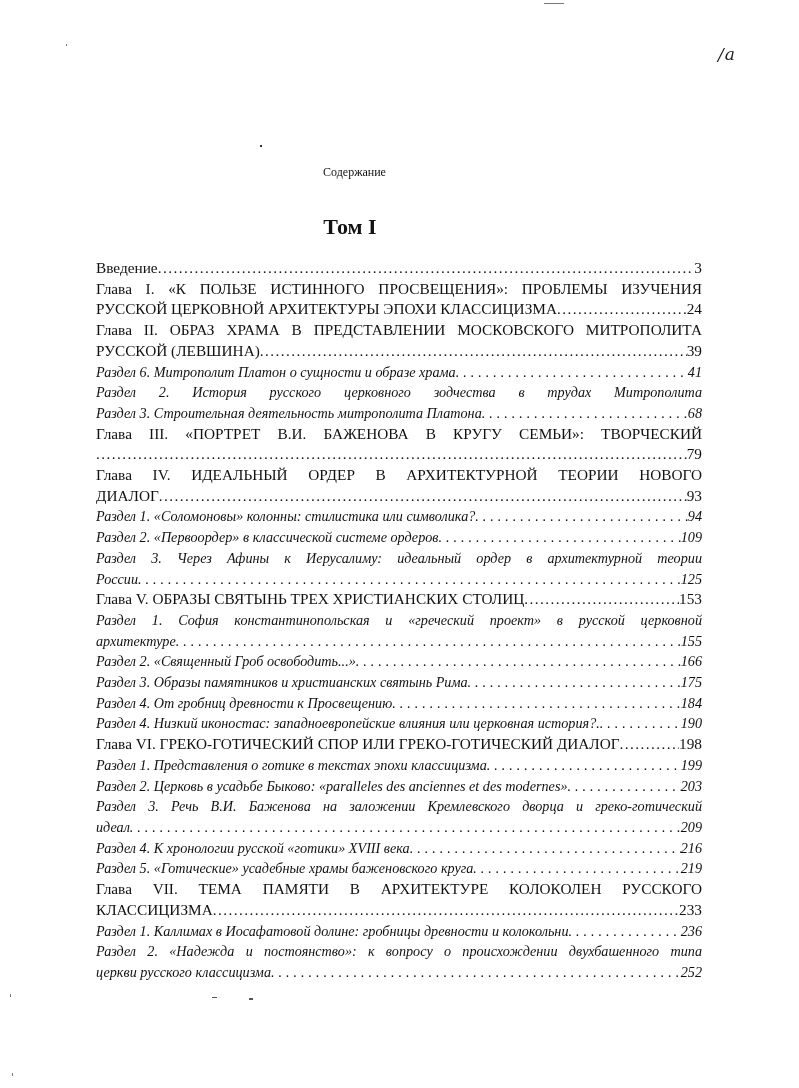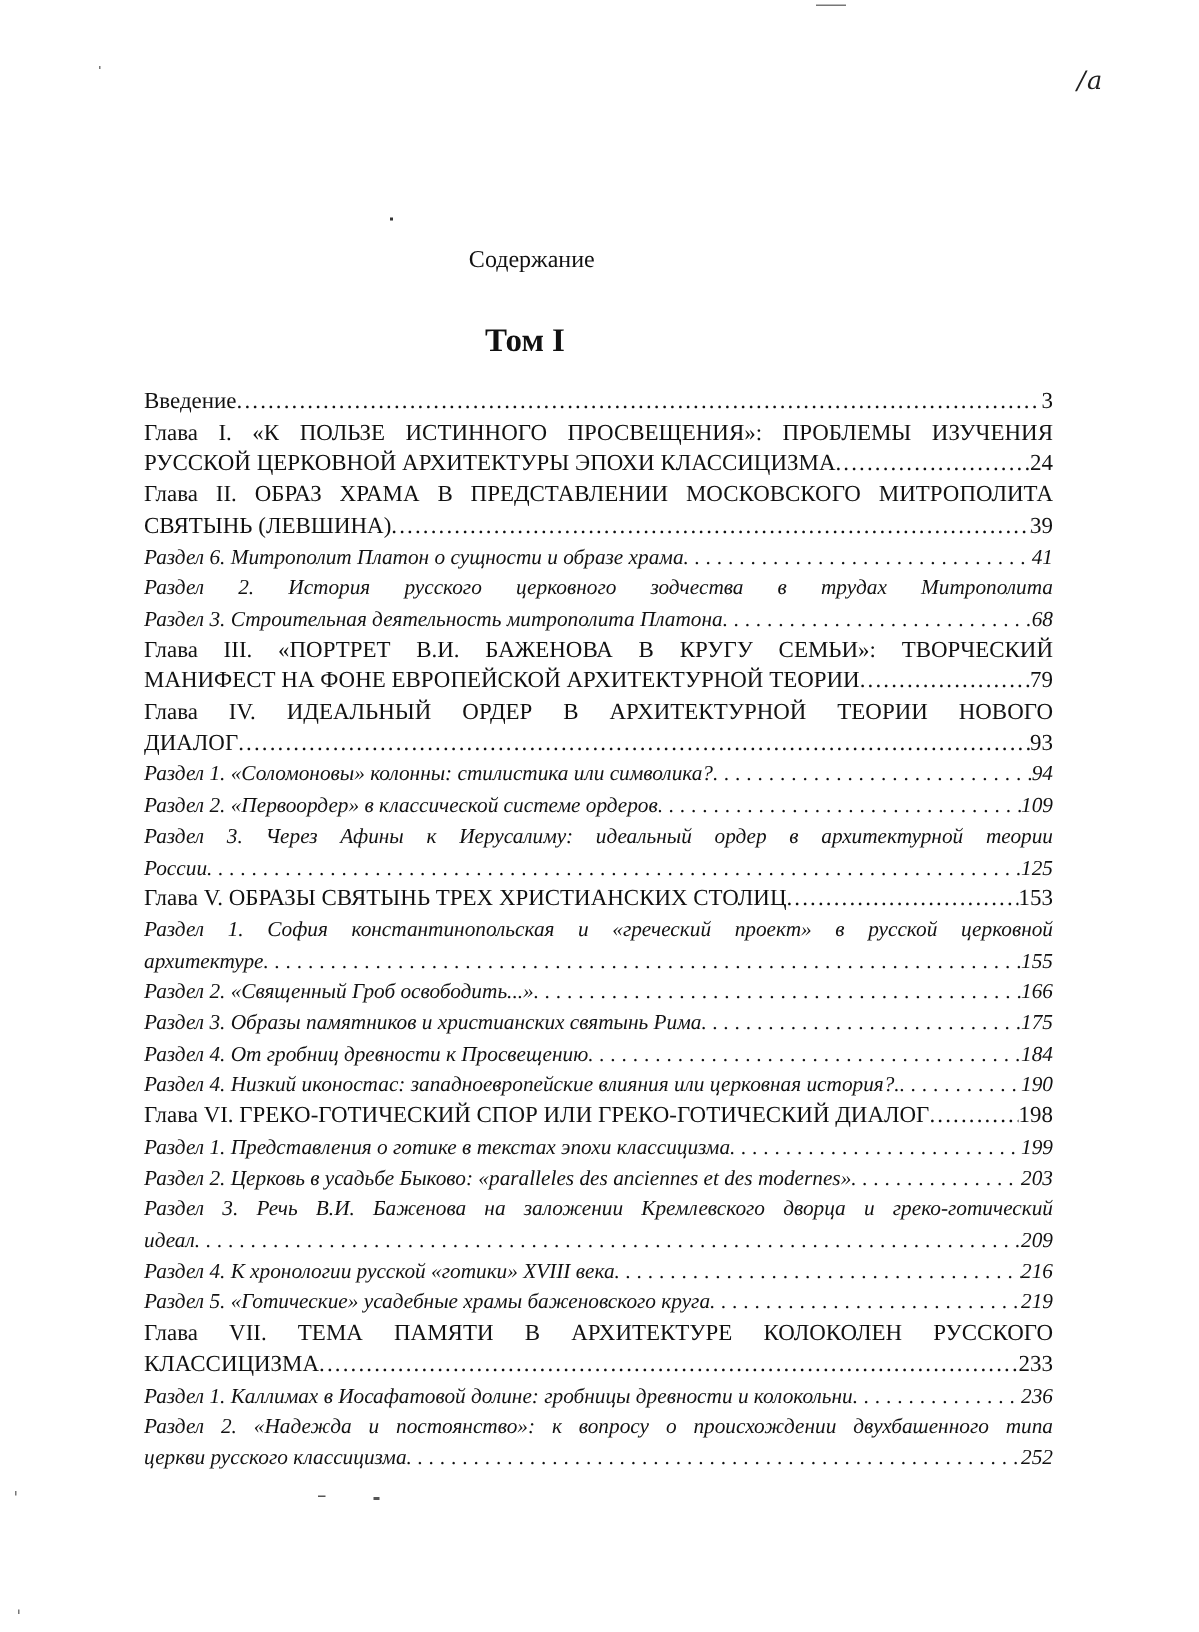--- a/index.html
+++ b/index.html
@@ -12,21 +12,21 @@
       color: #111;
     }
     .scan-mark { position: absolute; background: #777; }
     .handwritten {
       position: absolute; left: 718px; top: 44px;
       font-family: "DejaVu Serif", serif; font-style: italic;
       font-size: 17px; color: #222; letter-spacing: 1px;
     }
     .contents-label {
       position: absolute; left: 0; width: 709px; top: 165px;
-      text-align: center; font-size: 16px;
+      text-align: center; font-size: 12px;
     }
     .volume-title {
       position: absolute; left: 0; width: 700px; top: 214px;
       text-align: center; font-size: 22px; font-weight: bold;
     }
     .toc {
       position: absolute; left: 96px; width: 606px; top: 258px;
       font-size: 14.6px;
     }
     .entry {
@@ -82,21 +82,21 @@
       <span class="txt">Глава I. «К ПОЛЬЗЕ ИСТИННОГО ПРОСВЕЩЕНИЯ»: ПРОБЛЕМЫ ИЗУЧЕНИЯ</span>
       <div class="lastline">
         <span>РУССКОЙ ЦЕРКОВНОЙ АРХИТЕКТУРЫ ЭПОХИ КЛАССИЦИЗМА</span>
         <span class="leader"></span>
         <span class="page">24</span>
       </div>
     </div>
     <div class="entry chapter">
       <span class="txt">Глава II. ОБРАЗ ХРАМА В ПРЕДСТАВЛЕНИИ МОСКОВСКОГО МИТРОПОЛИТА</span>
       <div class="lastline">
-        <span>СВЯТЫНЬ (ЛЕВШИНА)</span>
+        <span>РУССКОЙ (ЛЕВШИНА)</span>
         <span class="leader"></span>
         <span class="page">39</span>
       </div>
     </div>
     <div class="entry section">
       <div class="lastline">
         <span>Раздел 6. Митрополит Платон о сущности и образе храма</span>
         <span class="leader"></span>
         <span class="page">41</span>
       </div>
@@ -107,21 +107,20 @@
     <div class="entry section">
       <div class="lastline">
         <span>Раздел 3. Строительная деятельность митрополита Платона</span>
         <span class="leader"></span>
         <span class="page">68</span>
       </div>
     </div>
     <div class="entry chapter">
       <span class="txt">Глава III. «ПОРТРЕТ В.И. БАЖЕНОВА В КРУГУ СЕМЬИ»: ТВОРЧЕСКИЙ</span>
       <div class="lastline">
-        <span>МАНИФЕСТ НА ФОНЕ ЕВРОПЕЙСКОЙ АРХИТЕКТУРНОЙ ТЕОРИИ</span>
         <span class="leader"></span>
         <span class="page">79</span>
       </div>
     </div>
     <div class="entry chapter">
       <span class="txt">Глава IV. ИДЕАЛЬНЫЙ ОРДЕР В АРХИТЕКТУРНОЙ ТЕОРИИ НОВОГО</span>
       <div class="lastline">
         <span>ДИАЛОГ</span>
         <span class="leader"></span>
         <span class="page">93</span>

